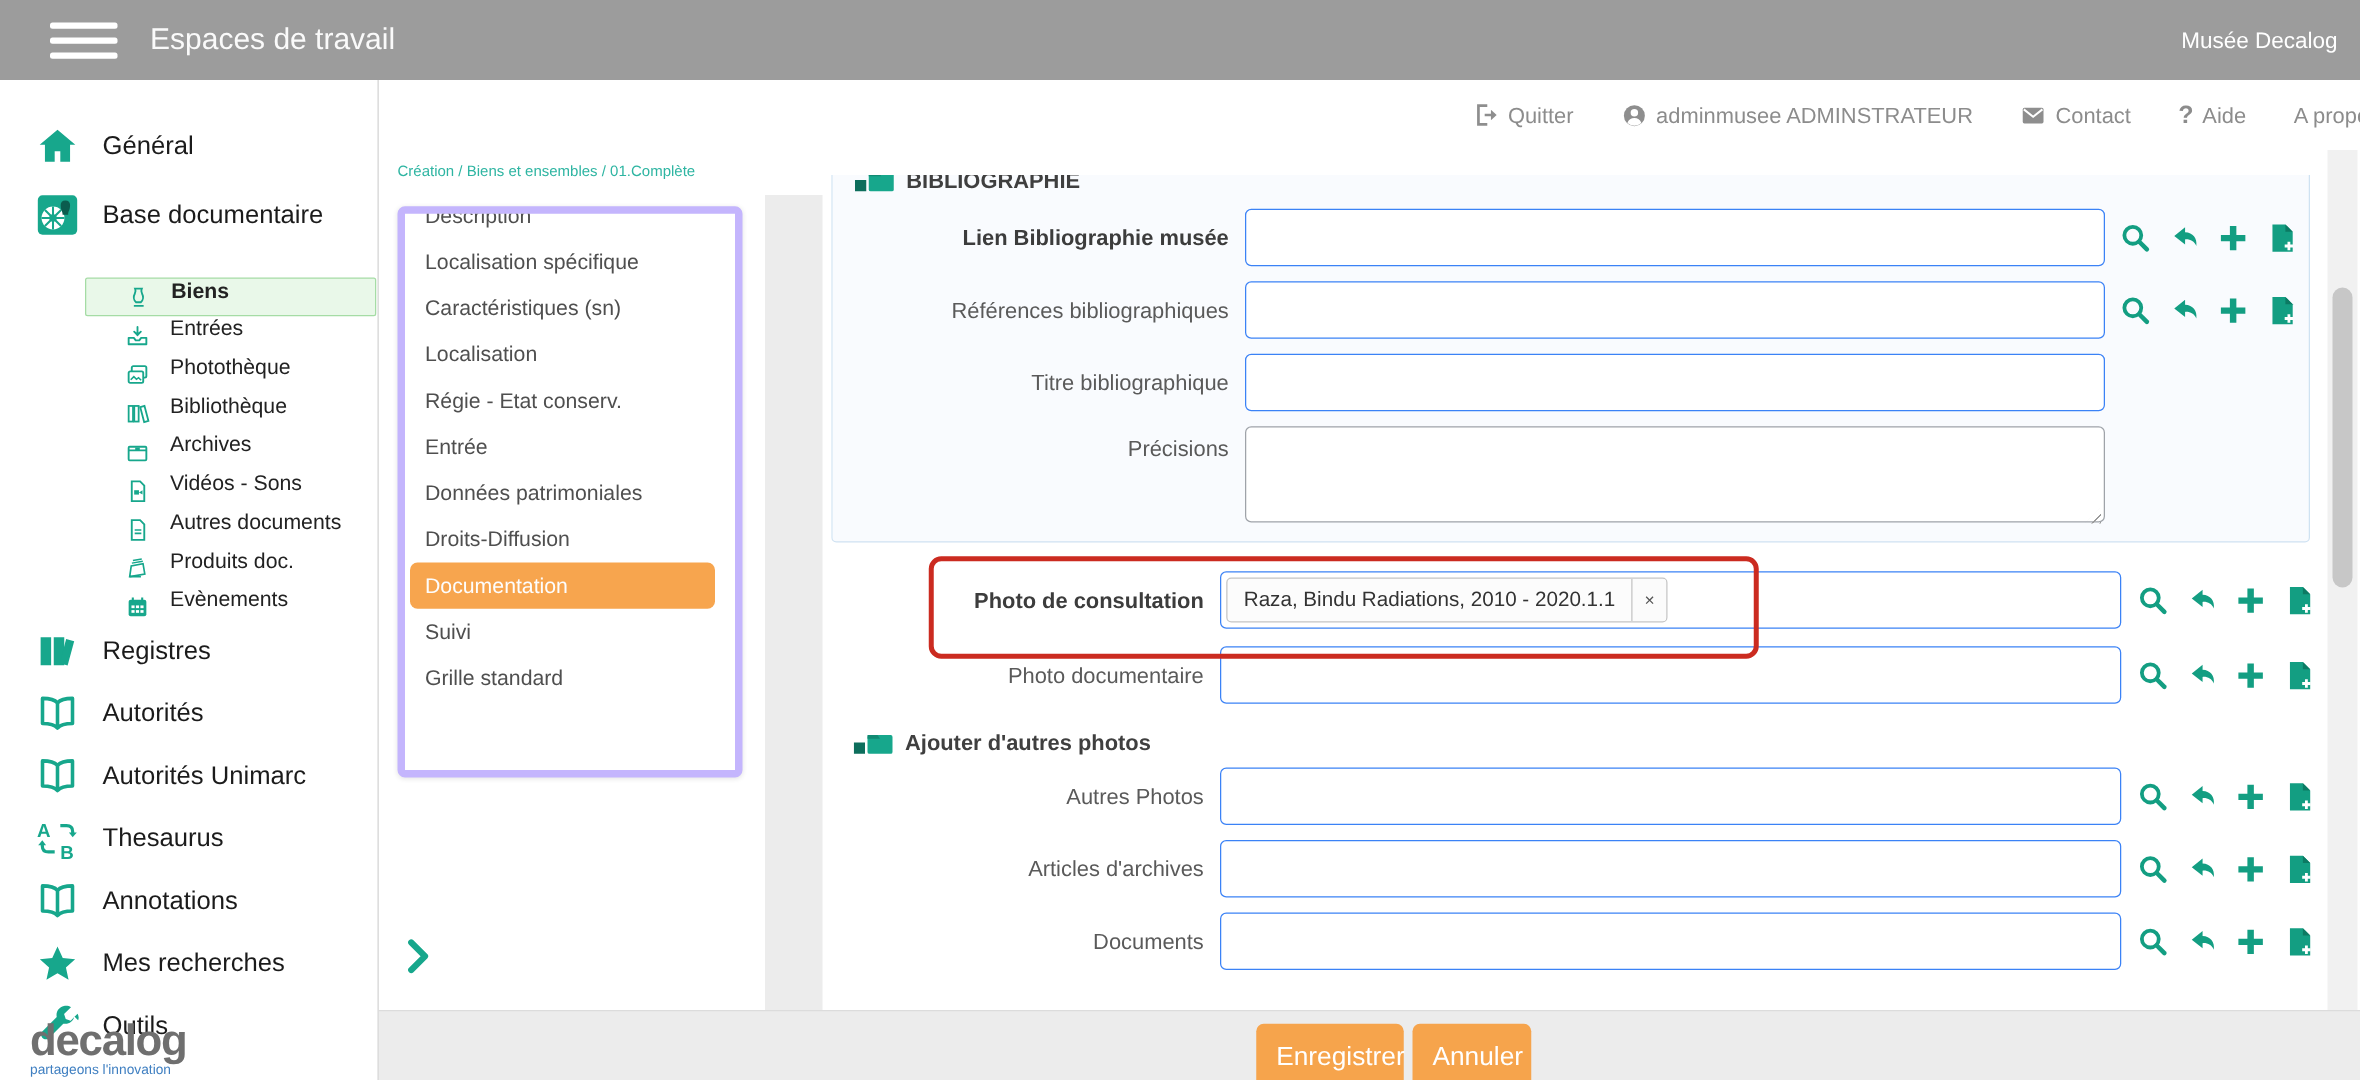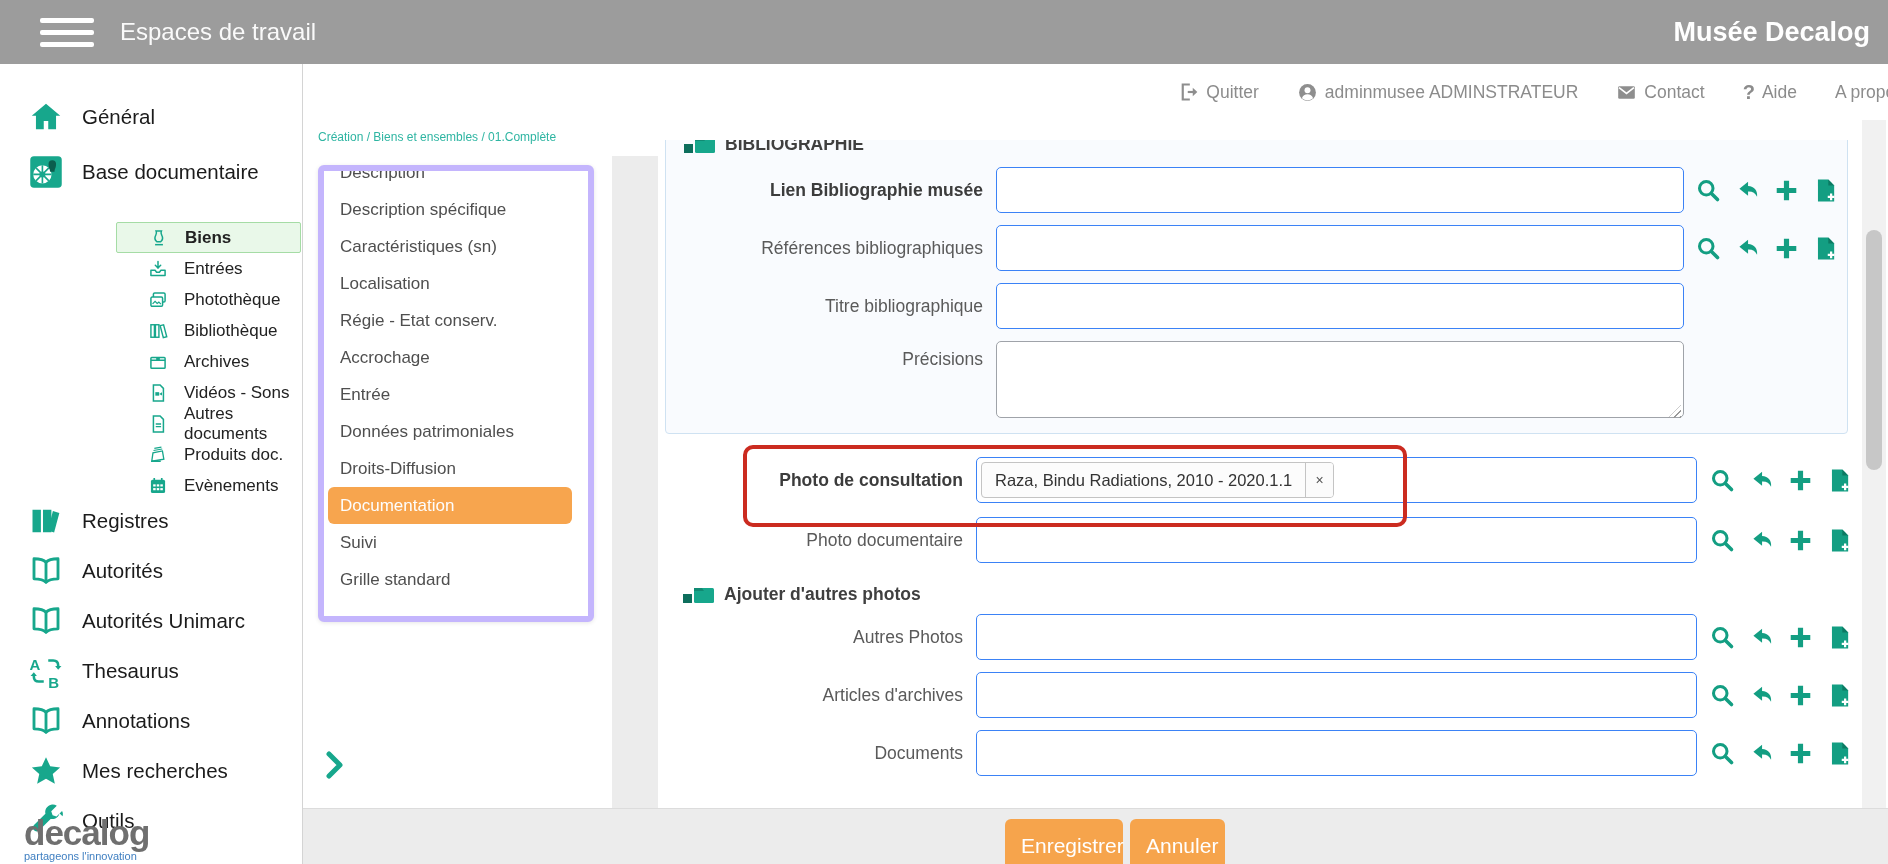--- a/index.html
+++ b/index.html
@@ -5,31 +5,31 @@
   html,body{margin:0;padding:0;}
   body{width:1888px;height:864px;position:relative;overflow:hidden;background:#fff;
        font-family:"Liberation Sans",sans-serif;-webkit-font-smoothing:antialiased;}
 
   
   .topbar{position:absolute;left:0;top:0;width:1888px;height:64px;background:#9c9c9c;
           display:flex;align-items:center;z-index:30;}
   .hamburger{margin-left:40px;width:54px;cursor:pointer;}
   .hamburger .bar{height:5px;background:#fff;border-radius:2px;margin:7px 0;}
   .workspace{color:#fafafa;font-size:24px;margin-left:26px;}
-  .app-title{margin-left:auto;margin-right:18px;color:#fff;font-size:27px;font-weight:bold;}
+  .app-title{margin-left:auto;margin-right:18px;color:#fff;font-size:18px;font-weight:normal;}
 
   
   .sidebar{position:absolute;left:0;top:64px;width:302px;bottom:0;background:#fff;
            border-right:1px solid #d4d4d4;z-index:20;}
   .l1-item{display:flex;align-items:center;height:50px;padding-left:28px;gap:18px;
            font-size:20.5px;color:#1b1b1b;cursor:pointer;}
   #side-top{position:absolute;top:28px;left:0;right:1px;display:flex;flex-direction:column;gap:5px;}
   #side-sub{position:absolute;top:158px;left:0;right:1px;}
   #side-bottom{position:absolute;top:432px;left:0;right:1px;}
-  .sub-item{display:flex;align-items:center;height:31px;margin-left:116px;padding-left:32px;gap:16px;
+  .sub-item{display:flex;height:31px;margin-left:68px;padding-left:32px;gap:16px;
             font-size:17px;color:#222;cursor:pointer;box-sizing:border-box;}
   .sub-item.selected{background:#e9f8e9;border:1px solid #a5dca5;border-radius:2px;font-weight:bold;}
   .i36{width:36px;height:36px;flex:0 0 36px;}
   .i20{width:20px;height:20px;flex:0 0 20px;}
   .logo{position:absolute;left:24px;bottom:2px;line-height:1;}
   .logo-text{font-size:35px;font-weight:bold;color:#6f6f6f;letter-spacing:-1px;}
   .logo-tagline{font-size:11px;color:#3f7fc1;margin-top:1px;}
 
   
   .header-links{position:absolute;left:302px;top:64px;right:-16px;height:56px;display:flex;
@@ -351,25 +351,24 @@
     </span>
     <span class="hlink">
       <span>A propos</span>
     </span>
   </div>
 
 <div class="breadcrumb">Création / Biens et ensembles / 01.Complète</div>
 
 <div class="nav-card" id="nav-card">
     <div class="nav-item">Description</div>
-    <div class="nav-item">Description spécifique</div>
+    <div class="nav-item">Localisation spécifique</div>
     <div class="nav-item">Caractéristiques (sn)</div>
     <div class="nav-item">Localisation</div>
     <div class="nav-item">Régie - Etat conserv.</div>
-    <div class="nav-item">Accrochage</div>
     <div class="nav-item">Entrée</div>
     <div class="nav-item">Données patrimoniales</div>
     <div class="nav-item">Droits-Diffusion</div>
     <div class="nav-item selected">Documentation</div>
     <div class="nav-item">Suivi</div>
     <div class="nav-item">Grille standard</div>
   </div>
 
 <div class="gutter"></div>
 <div class="chevron">

